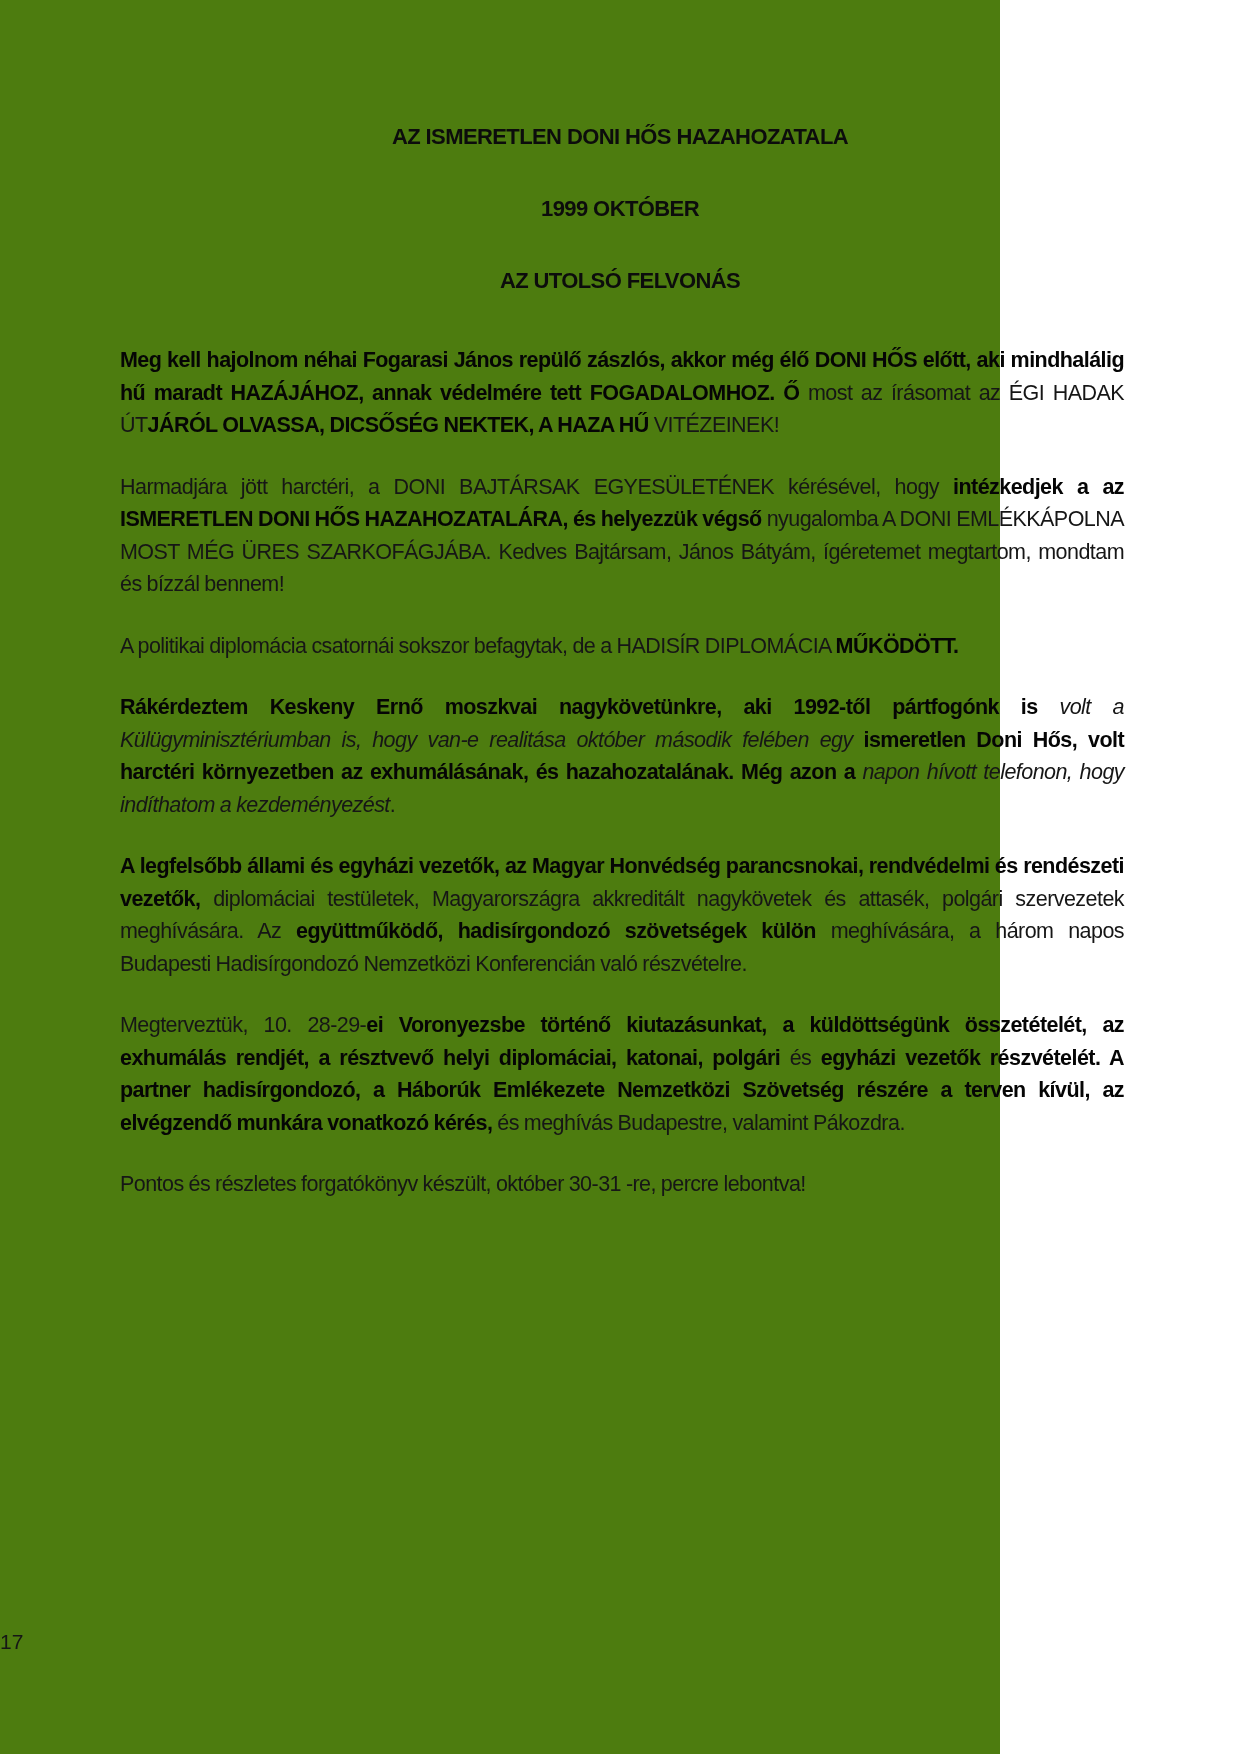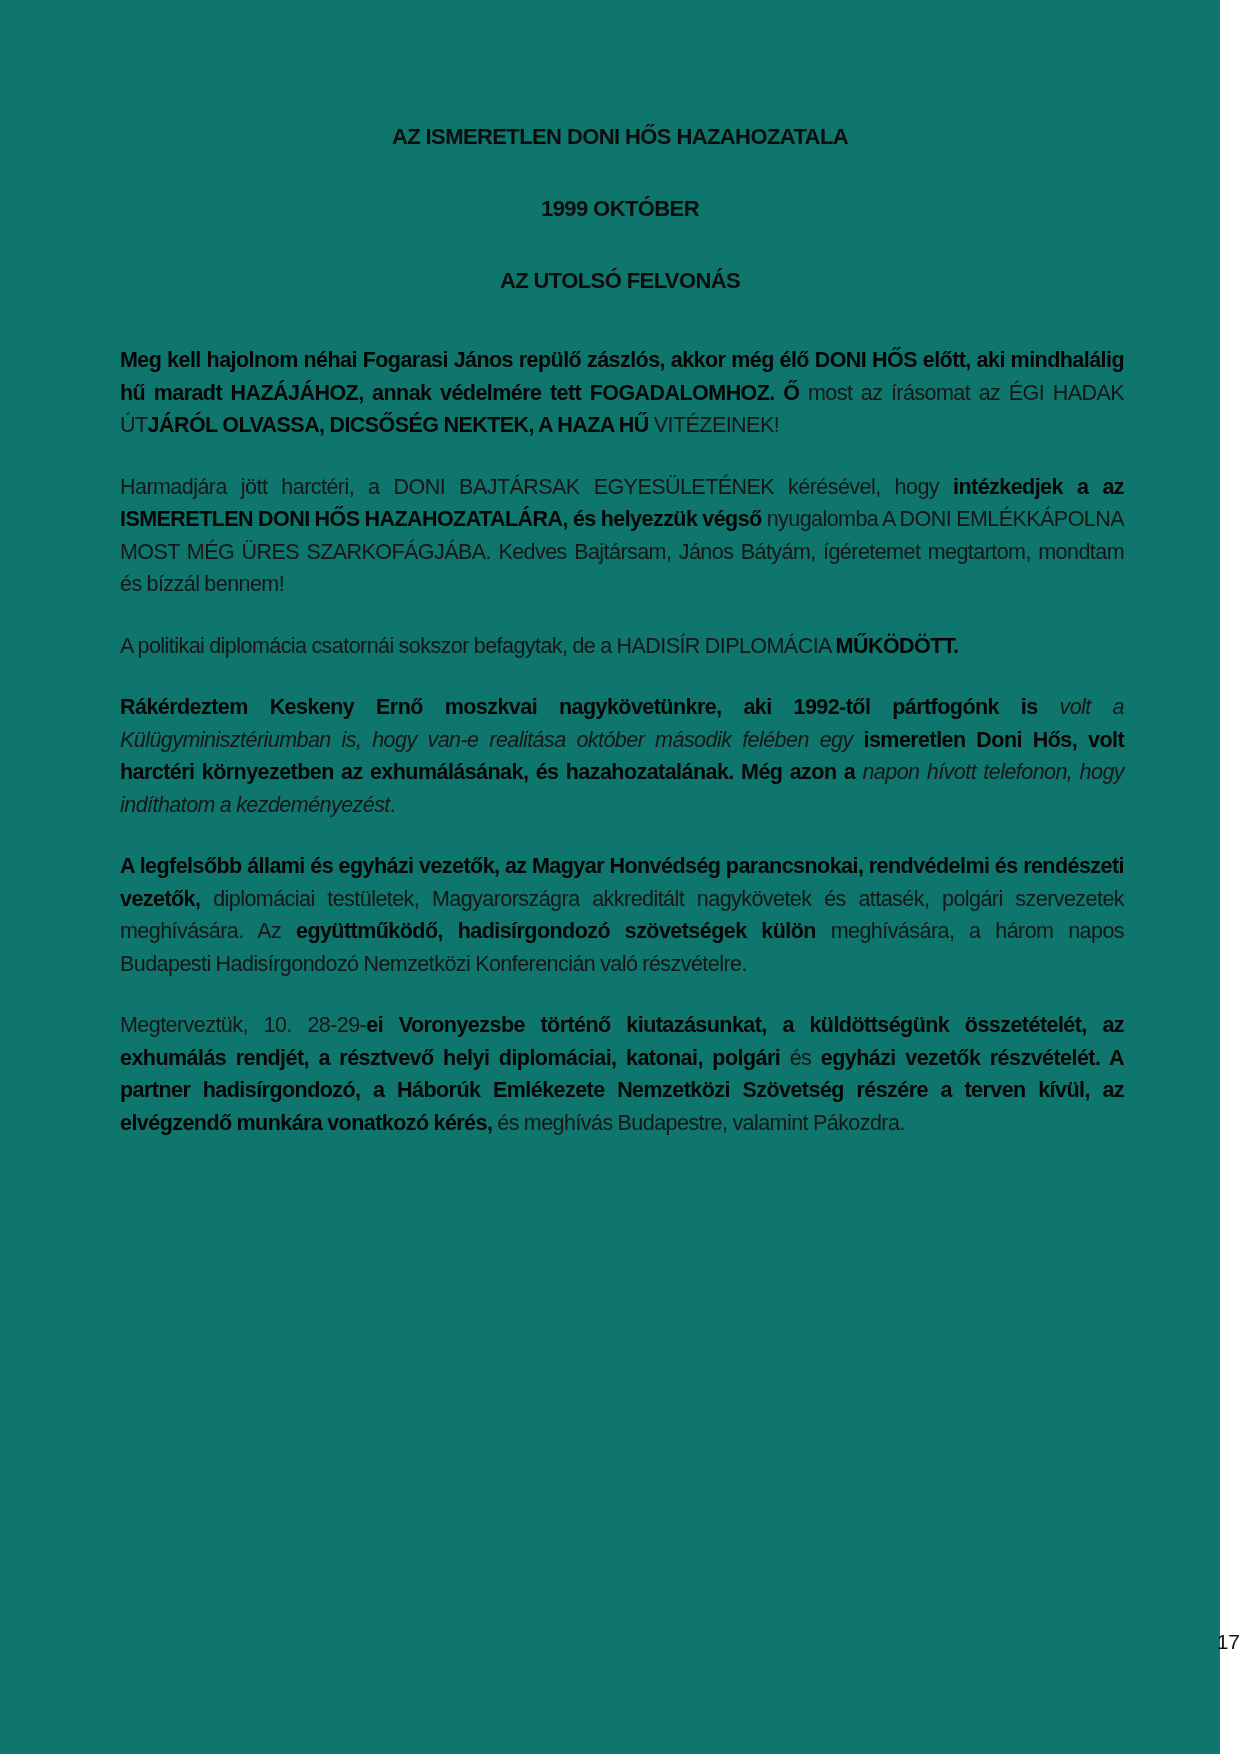--- a/index.html
+++ b/index.html
@@ -11,23 +11,23 @@
       width: 1240px;
       height: 1754px;
       position: relative;
       overflow: hidden;
       color: #111111;
       font-family: "Liberation Sans", "DejaVu Sans", sans-serif;
     }
     .page {
       position: absolute;
       left: 0; top: 0;
-      width: 1220px;
+      width: 1000px;
       height: 1754px;
-      background: #0f766e;
+      background: #4d7c0f;
     }
     .heading {
       position: absolute;
       left: 0;
       width: 1240px;
       text-align: center;
       font-weight: bold;
       font-size: 22px;
       letter-spacing: -0.6px;
       color: #0c0c0c;
@@ -55,38 +55,39 @@
     .para .b { font-weight: bold; color: #050505; }
     .para .i { font-style: italic; }
     .para .bi { font-weight: bold; color: #050505; }
     .para .r { font-weight: normal; }
 
     .page-number {
       position: absolute;
       left: 0;
       width: 1240px;
       top: 1630px;
-      text-align: right;
+      text-align: left;
       font-size: 21px;
       color: #161616;
     }
   </style>
 </head>
 <body>
 
 <div class="page">
 
   <h1 class="heading h1">AZ ISMERETLEN DONI HŐS HAZAHOZATALA</h1>
   <h2 class="heading h2">1999 OKTÓBER</h2>
   <h2 class="heading h3">AZ UTOLSÓ FELVONÁS</h2>
 
   <div class="body-text" id="body-text">
       <p class="para"><span class="b">Meg kell hajolnom néhai Fogarasi János repülő zászlós, akkor még élő DONI HŐS előtt, aki mindhalálig hű maradt HAZÁJÁHOZ, annak védelmére tett FOGADALOMHOZ. Ő </span><span class="r">most az írásomat az ÉGI HADAK ÚT</span><span class="b">JÁRÓL OLVASSA, DICSŐSÉG NEKTEK, A HAZA HŰ </span><span class="r">VITÉZEINEK!</span></p>
       <p class="para"><span class="r">Harmadjára jött harctéri, a DONI BAJTÁRSAK EGYESÜLETÉNEK kérésével, hogy </span><span class="b">intézkedjek a az ISMERETLEN DONI HŐS HAZAHOZATALÁRA, és helyezzük végső </span><span class="r">nyugalomba A DONI EMLÉKKÁPOLNA MOST MÉG ÜRES SZARKOFÁGJÁBA. Kedves Bajtársam, János Bátyám, ígéretemet megtartom, mondtam és bízzál bennem!</span></p>
       <p class="para"><span class="r">A politikai diplomácia csatornái sokszor befagytak, de a HADISÍR DIPLOMÁCIA </span><span class="b">MŰKÖDÖTT.</span></p>
       <p class="para"><span class="bi">Rákérdeztem Keskeny Ernő moszkvai nagykövetünkre, aki 1992-től pártfogónk is </span><span class="i">volt a Külügyminisztériumban is, hogy van-e realitása október második felében egy </span><span class="bi">ismeretlen Doni Hős, volt harctéri környezetben az exhumálásának, és hazahozatalának. Még azon a </span><span class="i">napon hívott telefonon, hogy indíthatom a kezdeményezést</span><span class="r">.</span></p>
       <p class="para"><span class="b">A legfelsőbb állami és egyházi vezetők, az Magyar Honvédség parancsnokai, rendvédelmi és rendészeti vezetők, </span><span class="r">diplomáciai testületek, Magyarországra akkreditált nagykövetek és attasék, polgári szervezetek meghívására. Az </span><span class="b">együttműködő, hadisírgondozó szövetségek külön </span><span class="r">meghívására, a három napos Budapesti Hadisírgondozó Nemzetközi Konferencián való részvételre.</span></p>
       <p class="para"><span class="r">Megterveztük, 10. 28-29-</span><span class="b">ei Voronyezsbe történő kiutazásunkat, a küldöttségünk összetételét, az exhumálás rendjét, a résztvevő helyi diplomáciai, katonai, polgári </span><span class="r">és </span><span class="b">egyházi vezetők részvételét. A partner hadisírgondozó, a Háborúk Emlékezete Nemzetközi Szövetség részére a terven kívül, az elvégzendő munkára vonatkozó kérés, </span><span class="r">és meghívás Budapestre, valamint Pákozdra.</span></p>
+      <p class="para"><span class="r">Pontos és részletes forgatókönyv készült, október 30-31 -re, percre lebontva!</span></p>
     </div>
 
   <div class="page-number">17</div>
 
 </div>
 
 </body></html>

